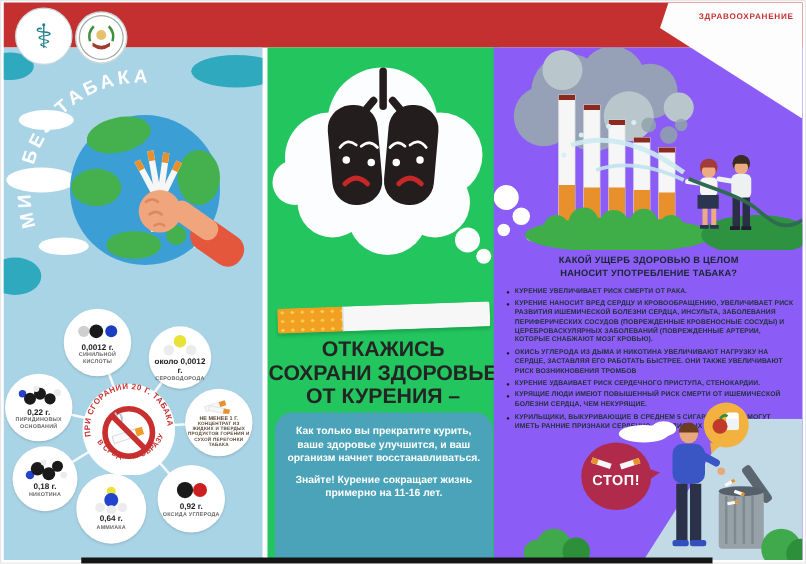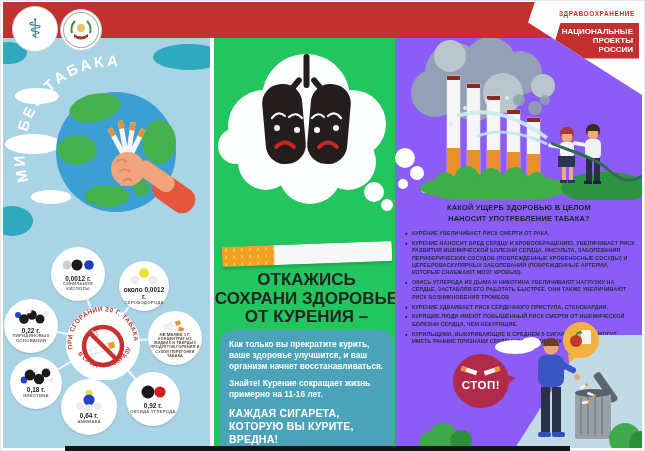--- a/index.html
+++ b/index.html
@@ -39,31 +39,31 @@
   .stamp{position:absolute;left:62px;top:266px;width:76px;height:76px;z-index:4;}
   
   .cig{position:absolute;left:8px;top:206px;width:170px;height:20px;transform:rotate(-2deg);
        border-radius:2px;overflow:hidden;display:flex;box-shadow:0 2px 3px rgba(0,0,0,.18);}
   .cig-filter{width:52px;background-color:#f2a024;
        background-image:radial-gradient(#ffd24a 1.2px,transparent 1.4px);background-size:8px 7px;}
   .cig-body{flex:1;background:#f7f7f7;border-left:1px solid #e0e0e0;}
   .headline{position:absolute;left:0;top:233px;width:100%;text-align:center;font-weight:bold;
             color:#242424;font-size:17px;line-height:1.1;}
   .tealbox{position:absolute;left:6px;top:292px;width:174px;height:118px;background:#4aa3b8;
-           border-radius:14px 14px 0 0;color:#fff;padding:9px 9px 0;box-sizing:border-box;}
+           border-radius:14px 14px 0 0;color:#fff;text-align:center;padding:9px 9px 0;box-sizing:border-box;}
   .tb-p{font-size:8.3px;font-weight:bold;line-height:1.3;margin:0 0 7px 0;}
   .tb-strong{font-size:10.5px;font-weight:bold;line-height:1.25;letter-spacing:.2px;margin:0;}
   
   .question{position:absolute;left:38px;top:164px;width:172px;text-align:center;font-size:7.4px;
             font-weight:bold;color:#16262e;line-height:1.5;letter-spacing:.2px;}
   .bullets{position:absolute;left:10px;top:192px;width:230px;margin:0;padding:0;list-style:none;}
   .bullets li{display:flex;gap:4px;margin-bottom:2.6px;font-size:5.4px;font-weight:bold;
               color:#22323c;line-height:1.35;letter-spacing:.1px;}
   .bullets li::before{content:"●";font-size:4.6px;line-height:1.6;color:#101820;}
-  .stop-bubble{position:absolute;left:58px;top:316px;width:56px;height:54px;background:#b02b4b;
+  .stop-bubble{position:absolute;left:70px;top:316px;width:56px;height:54px;background:#b02b4b;
                border-radius:50%;z-index:4;display:flex;flex-direction:column;align-items:center;
                justify-content:flex-start;}
   .stop-bubble::after{content:"";position:absolute;right:-7px;top:20px;border-left:12px solid #b02b4b;
                border-top:4px solid transparent;border-bottom:8px solid transparent;}
   .stop-text{color:#fff;font-weight:bold;font-size:11.5px;letter-spacing:.5px;}
   .fruit-bubble{position:absolute;left:168px;top:284px;width:36px;height:36px;background:#f3b23f;
                border-radius:50%;z-index:4;}
   .fruit-bubble::after{content:"";position:absolute;left:4px;bottom:-5px;border-top:8px solid #f3b23f;
                border-left:3px solid transparent;border-right:6px solid transparent;transform:rotate(14deg);}
   .bottombar{position:absolute;left:65px;top:446px;width:505px;height:5px;background:#151515;z-index:7;}
@@ -292,21 +292,20 @@
 
     <div class="headline">
       <div>ОТКАЖИСЬ</div>
       <div>СОХРАНИ ЗДОРОВЬЕ</div>
       <div>ОТ КУРЕНИЯ –</div>
     </div>
 
     <div class="tealbox">
       <p class="tb-p">Как только вы прекратите курить, ваше здоровье улучшится, и ваш организм начнет восстанавливаться.</p>
       <p class="tb-p">Знайте! Курение сокращает жизнь примерно на 11-16 лет.</p>
-      <p class="tb-strong">КАЖДАЯ СИГАРЕТА, КОТОРУЮ ВЫ КУРИТЕ, ВРЕДНА!</p>
     </div>
   </div>
 
   <div class="panel panel-right">
 
     <svg class="abs" style="left:0;top:0;" width="247" height="162" viewBox="0 0 247 162">
       <g fill="#97a8b0" opacity="0.9">
         <circle cx="60" cy="35" r="30"></circle>
           <circle cx="95" cy="25" r="26"></circle>
           <circle cx="125" cy="35" r="22"></circle>
@@ -492,25 +491,20 @@
         <rect x="18" y="8" width="10" height="14" rx="2" fill="#ffffff"></rect>
           <rect x="18" y="13" width="10" height="9" rx="2" fill="#eef3f5"></rect>
         <circle cx="13" cy="19" r="6" fill="#c0392b"></circle>
           <path d="M 13 13 q 3 -4 6 -2" stroke="#2e8f3b" stroke-width="2" fill="none"></path>
       </svg>
     </div>
   </div>
 
   <div class="flag">
     <div class="sector">ЗДРАВООХРАНЕНИЕ</div>
-    <div class="nat-tag">
-      <div>НАЦИОНАЛЬНЫЕ</div>
-      <div>ПРОЕКТЫ</div>
-      <div>РОССИИ</div>
-    </div>
   </div>
   <div class="logo logo1">
     <span>⚕</span>
   </div>
   <div class="logo logo2">
     <svg width="26" height="26" viewBox="0 0 26 26">
       <path d="M 4 16 Q 2 9 7 4" stroke="#3f8f3f" stroke-width="2" fill="none"></path>
       <path d="M 22 16 Q 24 9 19 4" stroke="#3f8f3f" stroke-width="2" fill="none"></path>
       <path d="M 6 17 q 7 5 14 0 l 0 3 q -7 5 -14 0 z" fill="#a33b2b"></path>
       <circle cx="13" cy="11" r="4" fill="#e8c06a"></circle>

